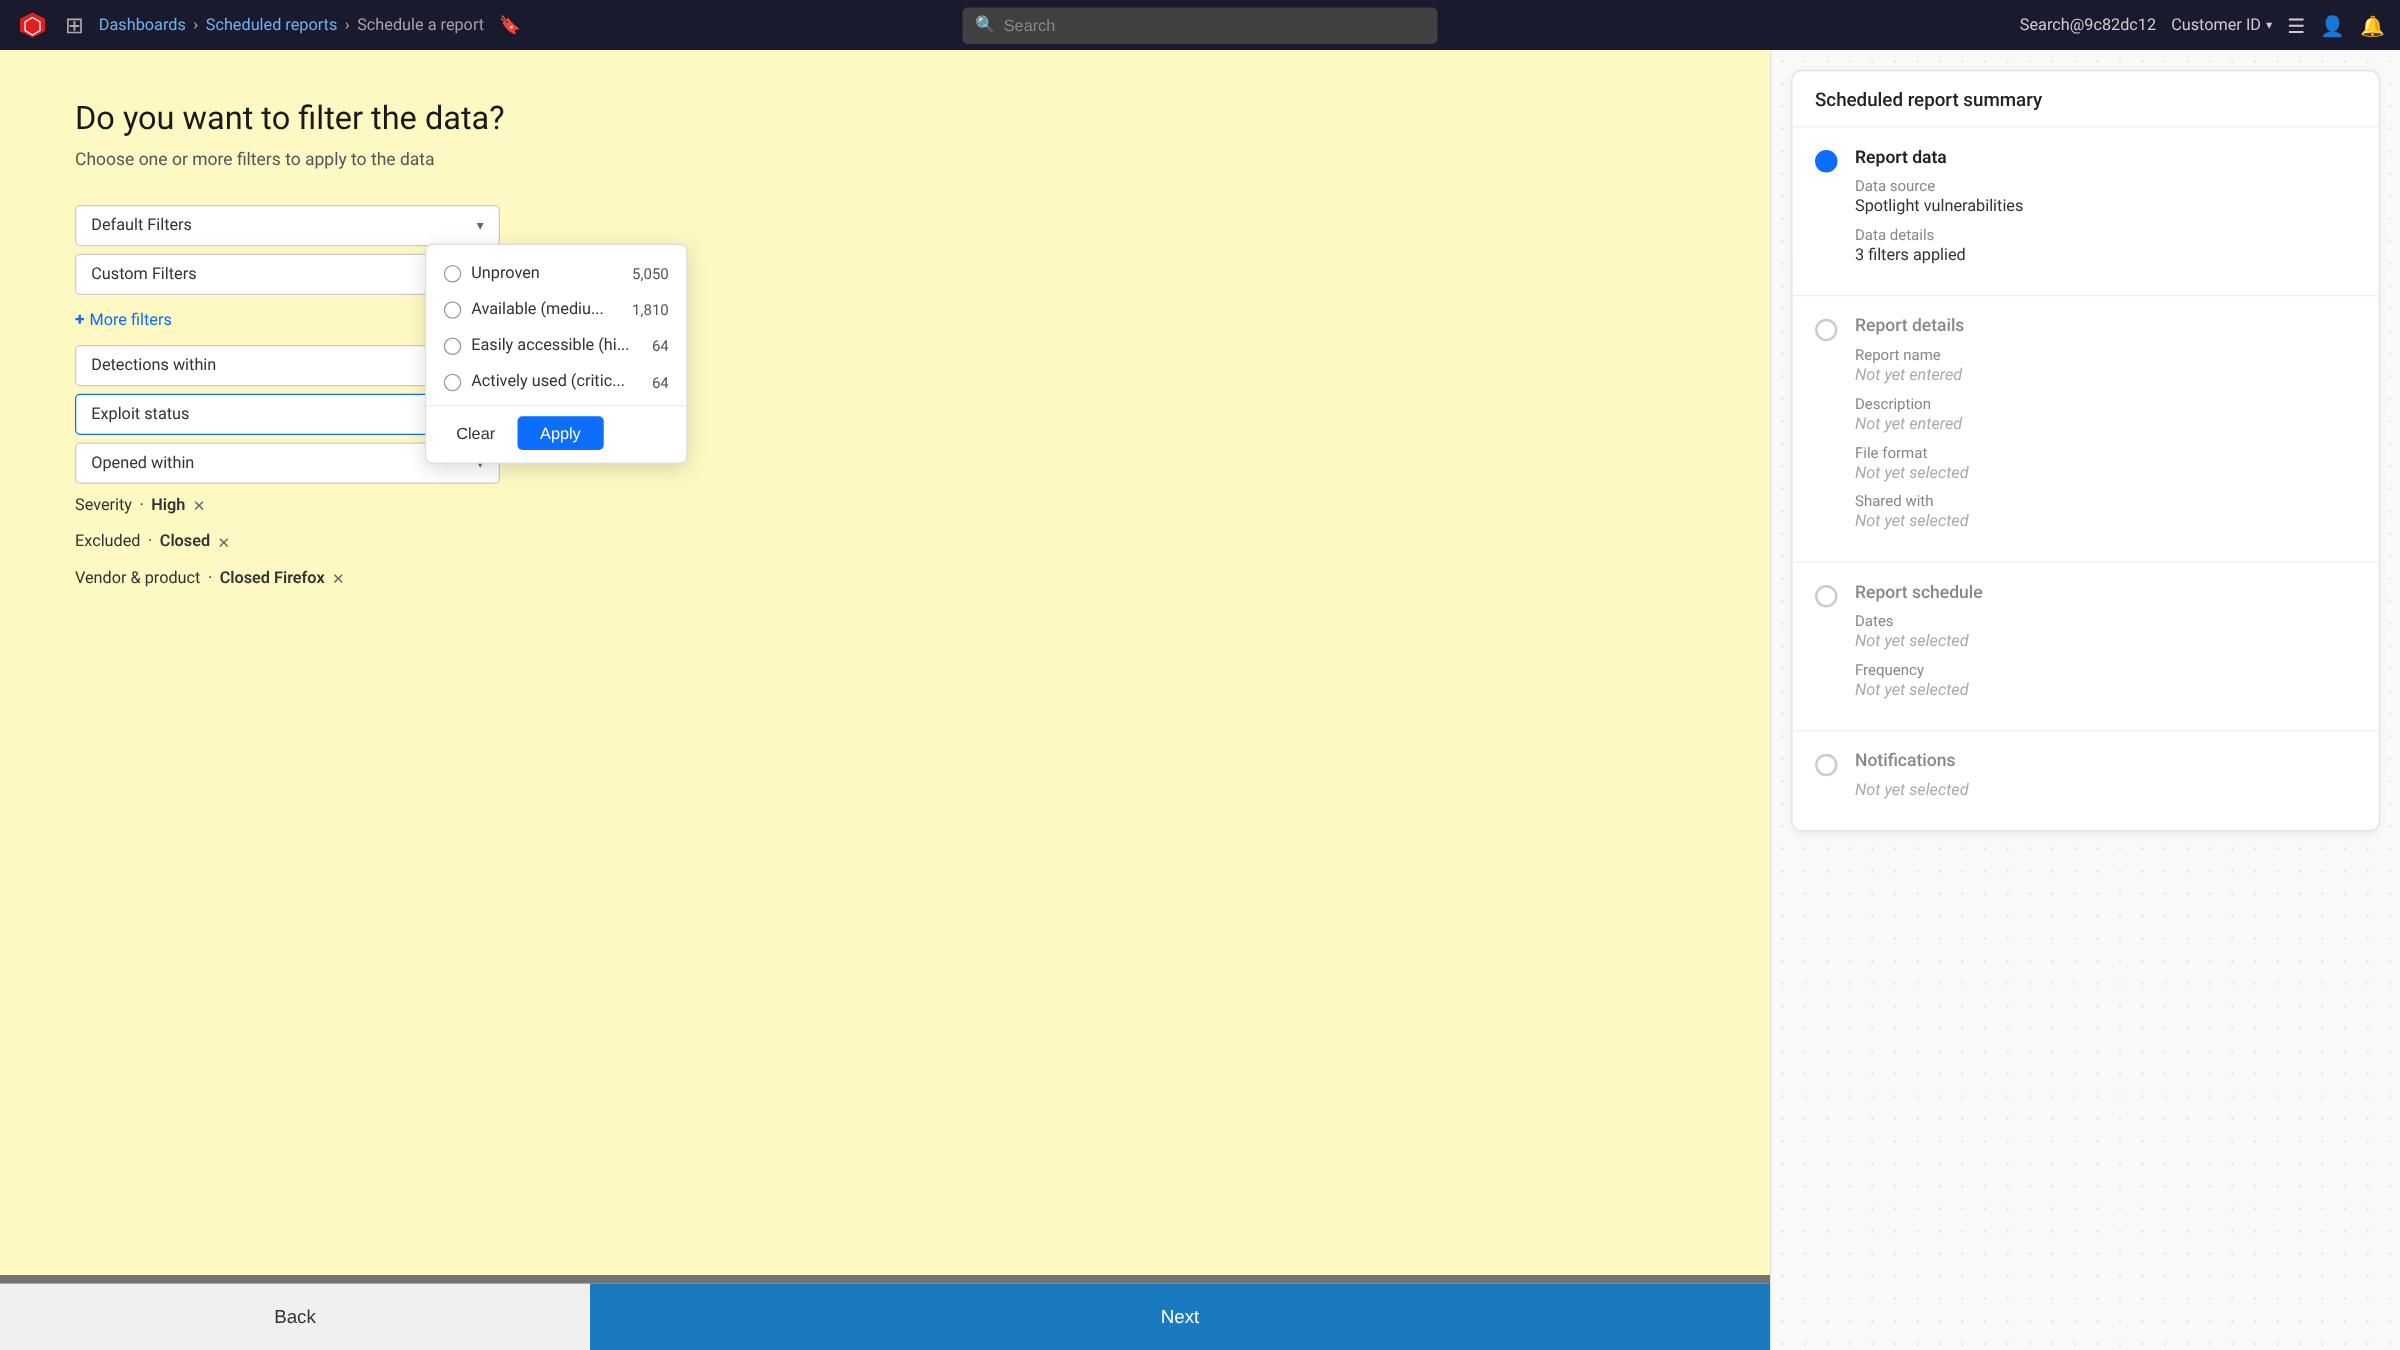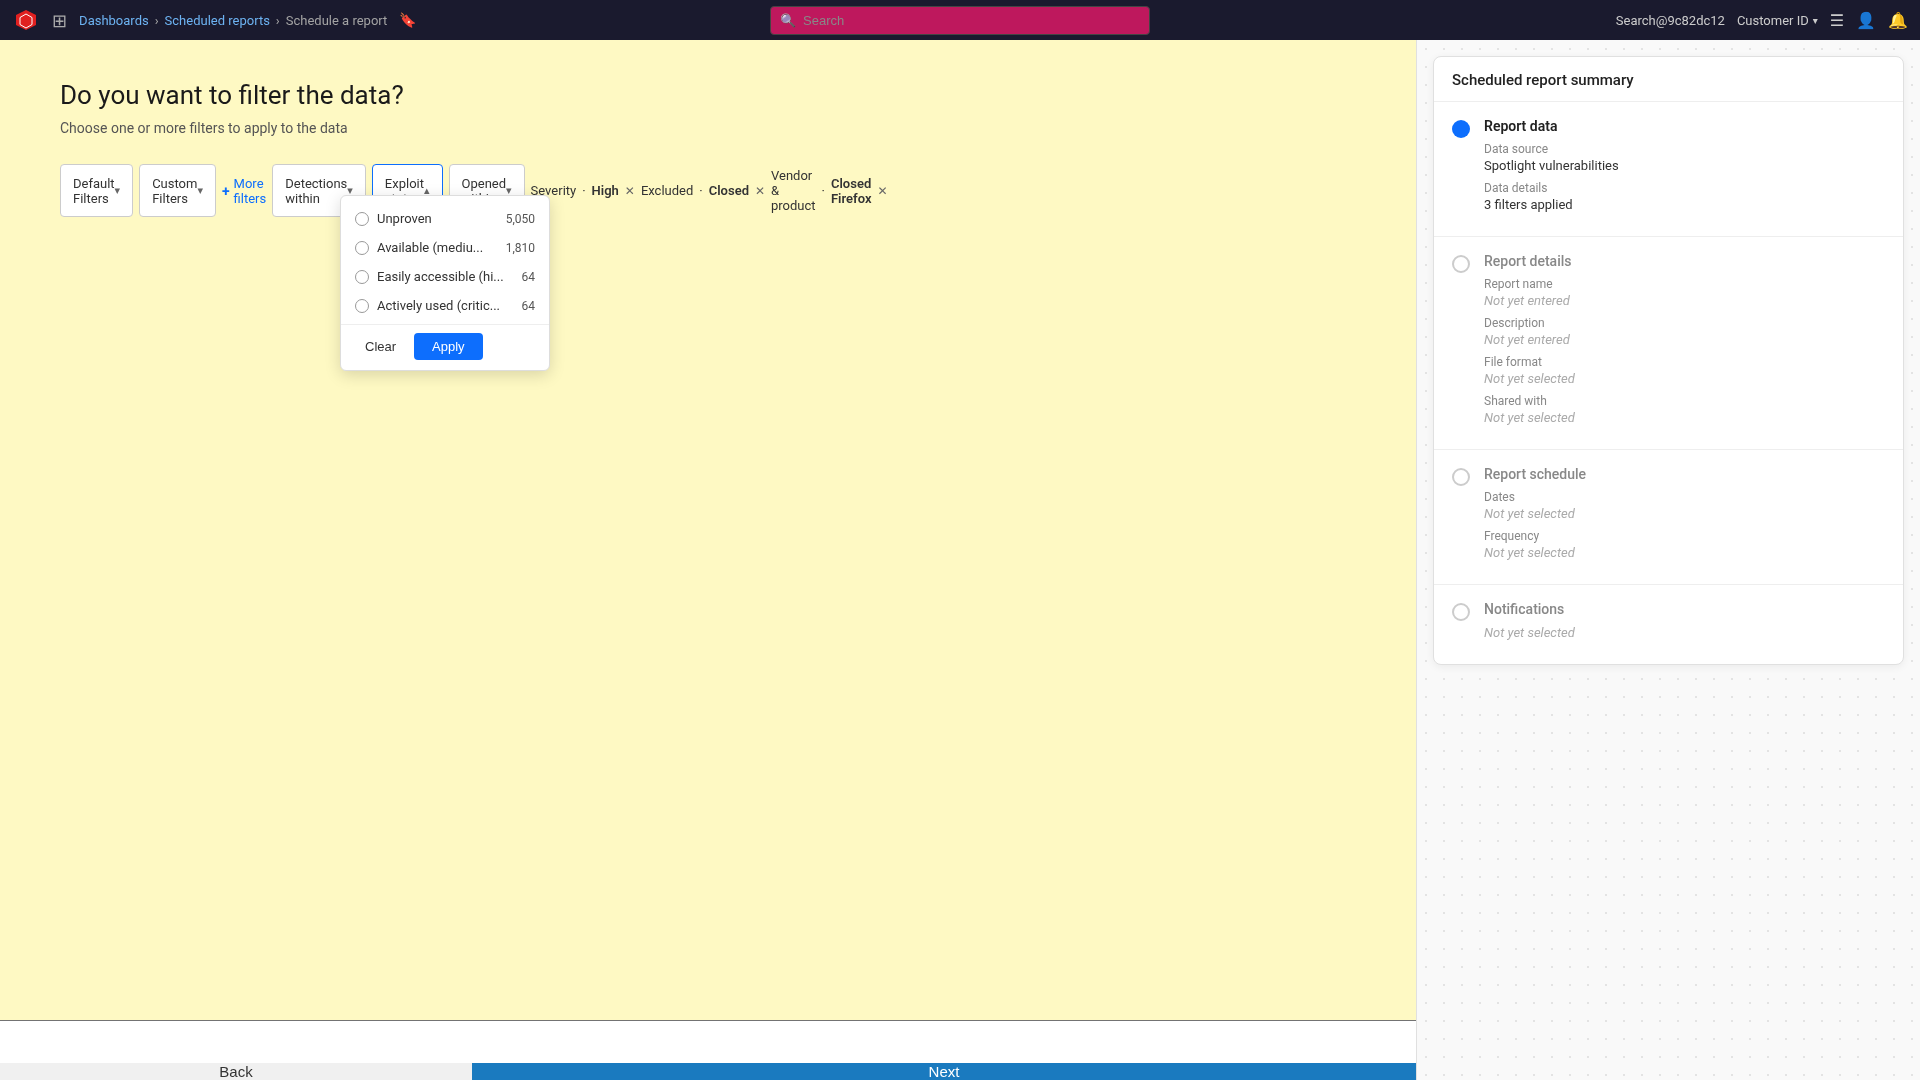--- a/index.html
+++ b/index.html
@@ -57,21 +57,21 @@
     .bookmark-icon { color: #aaa; font-size: 14px; cursor: pointer; margin-left: 6px; }
 
     .topnav-search {
       position: absolute;
       left: 50%;
       transform: translateX(-50%);
       width: 380px;
     }
     .topnav-search input {
       width: 100%;
-      background: #be185d;
+      background: #404040;
       border: 1px solid #444;
       border-radius: 4px;
       padding: 6px 12px 6px 32px;
       color: #ccc;
       font-size: 13px;
       outline: none;
     }
     .topnav-search input::placeholder { color: #888; }
     .topnav-search .search-icon-wrap {
       position: absolute;
@@ -135,21 +135,21 @@
     }
     .page-subtitle {
       font-size: 14px;
       color: #555;
       margin-bottom: 28px;
     }
 
     
     .filter-section {
       display: flex;
-      flex-direction: row;
+      flex-direction: column;
       gap: 6px;
       width: 340px;
       position: relative;
     }
 
     .filter-dropdown {
       display: flex;
       align-items: center;
       justify-content: space-between;
       border: 1px solid #ccc;
@@ -253,23 +253,22 @@
     }
 
     
     .bottom-nav {
       position: absolute;
       bottom: 0;
       left: 0;
       right: 0;
       height: 60px;
       display: flex;
-      border-top: 1px solid #737373;
+      border-top: 7px solid #737373;
       background: #fff;
-      align-items: flex-end;
     }
     .btn-back {
       flex: 1;
       background: #f0f0f0;
       border: none;
       font-size: 15px;
       color: #333;
       cursor: pointer;
     }
     .btn-next {

